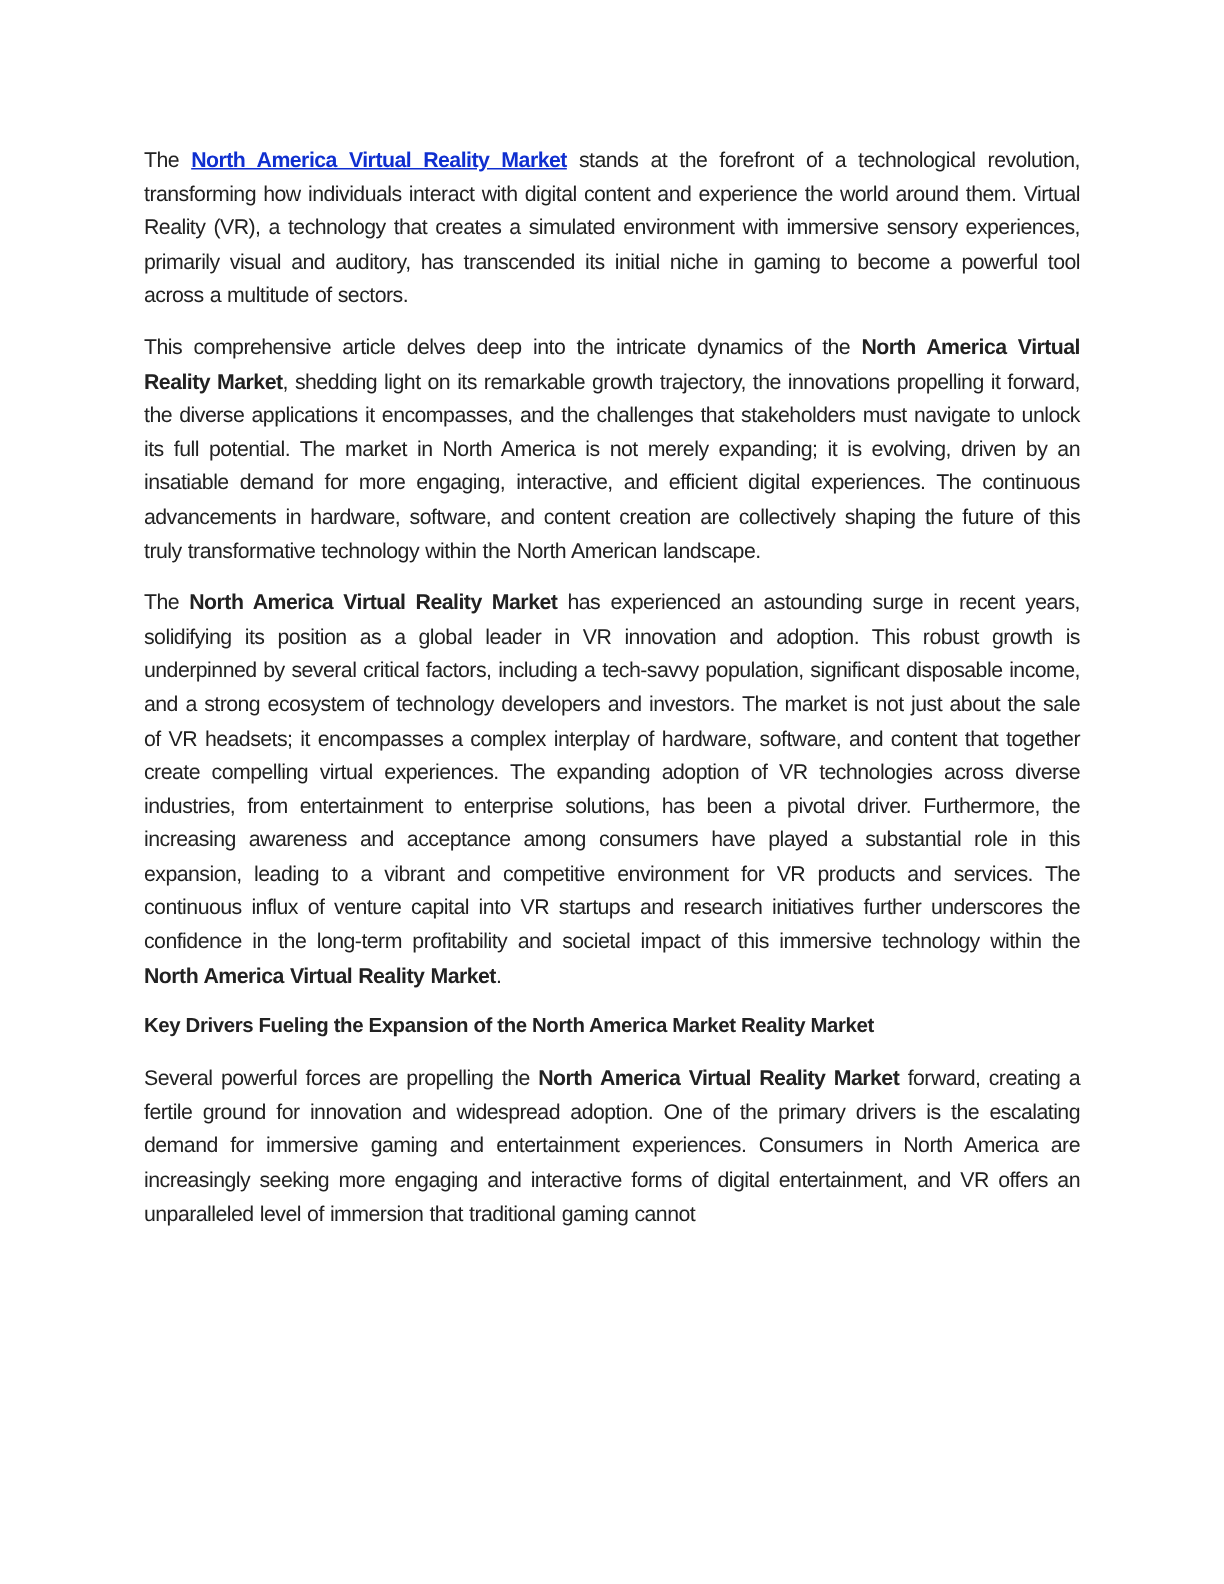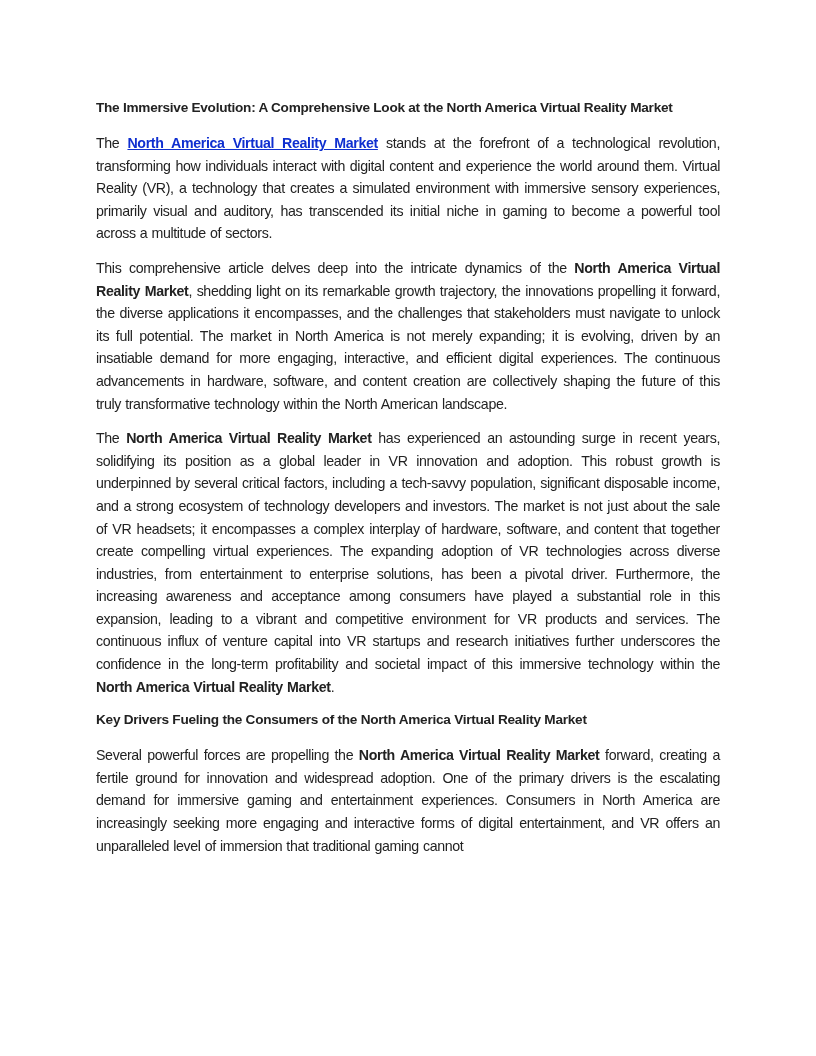--- a/index.html
+++ b/index.html
@@ -32,26 +32,25 @@
     cursor: pointer;
   }
   .h1 { margin-top: 2px; margin-bottom: 14px; }
   .h2 { margin-top: 4px; margin-bottom: 14px; }
 </style>
 </head>
 <body>
 
 <div class="page">
 
-  <div class="heading h1">The Immersive Evolution: A Comprehensive Look at the North America Virtual Reality Market</div>
 
   <p class="para"><span>The </span><a class="link">North America Virtual Reality Market</a><span> stands at the forefront of a technological revolution, transforming how individuals interact with digital content and experience the world around them. Virtual Reality (VR), a technology that creates a simulated environment with immersive sensory experiences, primarily visual and auditory, has transcended its initial niche in gaming to become a powerful tool across a multitude of sectors.</span></p>
 
   <p class="para"><span>This comprehensive article delves deep into the intricate dynamics of the </span><b>North America Virtual Reality Market</b><span>, shedding light on its remarkable growth trajectory, the innovations propelling it forward, the diverse applications it encompasses, and the challenges that stakeholders must navigate to unlock its full potential. The market in North America is not merely expanding; it is evolving, driven by an insatiable demand for more engaging, interactive, and efficient digital experiences. The continuous advancements in hardware, software, and content creation are collectively shaping the future of this truly transformative technology within the North American landscape.</span></p>
 
 
   <p class="para"><span>The </span><b>North America Virtual Reality Market</b><span> has experienced an astounding surge in recent years, solidifying its position as a global leader in VR innovation and adoption. This robust growth is underpinned by several critical factors, including a tech-savvy population, significant disposable income, and a strong ecosystem of technology developers and investors. The market is not just about the sale of VR headsets; it encompasses a complex interplay of hardware, software, and content that together create compelling virtual experiences. The expanding adoption of VR technologies across diverse industries, from entertainment to enterprise solutions, has been a pivotal driver. Furthermore, the increasing awareness and acceptance among consumers have played a substantial role in this expansion, leading to a vibrant and competitive environment for VR products and services. The continuous influx of venture capital into VR startups and research initiatives further underscores the confidence in the long-term profitability and societal impact of this immersive technology within the </span><b>North America Virtual Reality Market</b><span>.</span></p>
 
-  <div class="heading h2">Key Drivers Fueling the Consumers of the North America Virtual Reality Market</div>
+  <div class="heading h2">Key Drivers Fueling the Expansion of the North America Market Reality Market</div>
 
   <p class="para"><span>Several powerful forces are propelling the </span><b>North America Virtual Reality Market</b><span> forward, creating a fertile ground for innovation and widespread adoption. One of the primary drivers is the escalating demand for immersive gaming and entertainment experiences. Consumers in North America are increasingly seeking more engaging and interactive forms of digital entertainment, and VR offers an unparalleled level of immersion that traditional gaming cannot</span></p>
 
 </div>
 
 </body></html>

